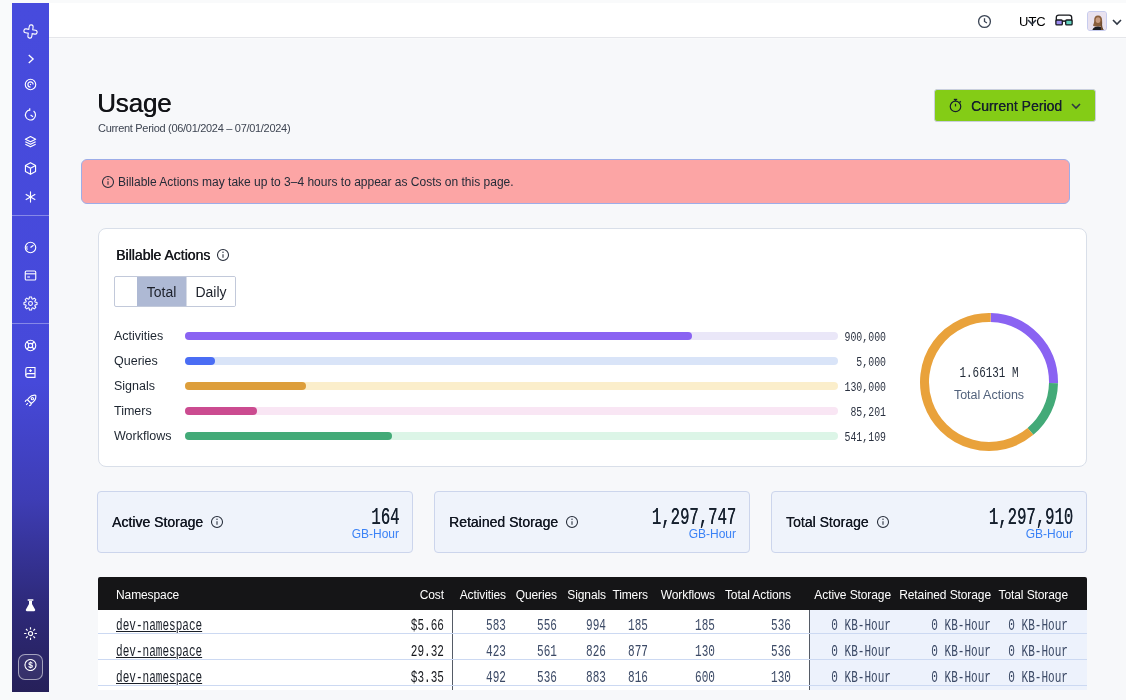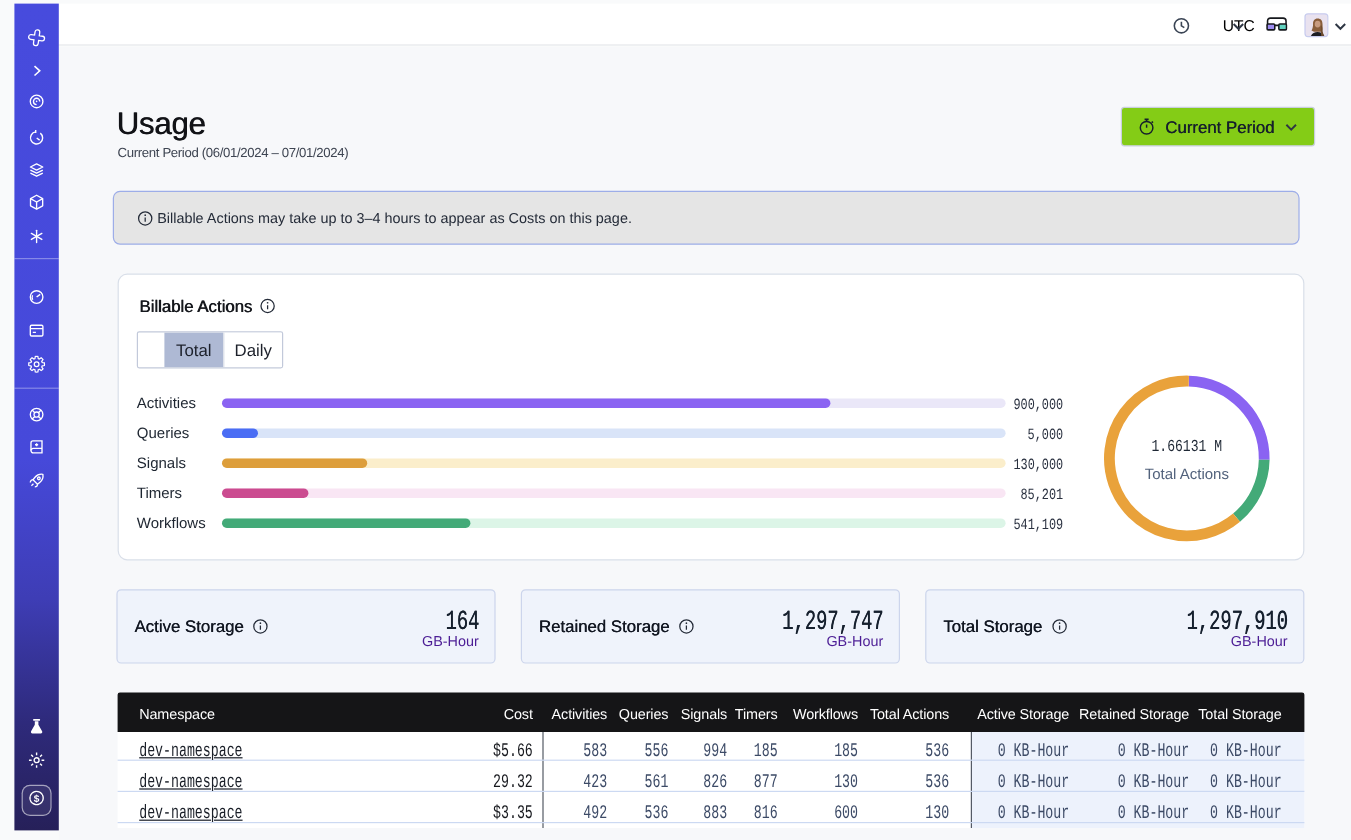--- a/index.html
+++ b/index.html
@@ -20,40 +20,40 @@
 
   
   #h1 { left:97px; top:88px; font-size:26px; color:#121317; font-weight:500; letter-spacing:-0.2px; text-shadow:0.5px 0 0 currentColor; }
   #sub { left:98px; top:122px; font-size:11px; color:#3e4552; letter-spacing:-0.3px; }
 
   
   #pbtn { left:934px; top:89px; width:162px; height:33px; background:#84cc16; border:1px solid #c9cfdd; border-radius:3px;
      display:flex; align-items:center; justify-content:center; gap:8px; font-size:14px; color:#16202c; text-shadow:0.3px 0 0 currentColor;}
 
   
-  #banner { left:94px; top:159px; width:989px; height:45px; background:#e5e5e5; border:1px solid #9dade8; border-radius:6px;
+  #banner { left:81px; top:159px; width:989px; height:45px; background:#fca5a5; border:1px solid #9dade8; border-radius:6px;
      display:flex; align-items:center; padding-left:19px; gap:3px; font-size:12px; color:#242b38; }
 
   
   #bcard { left:98px; top:228px; width:989px; height:239px; background:#fff; border:1px solid #d9dfe9; border-radius:8px; }
   #btitle { left:116px; top:247px; font-size:14px; color:#16181d; font-weight:400; text-shadow:0.45px 0 0 currentColor; display:flex; gap:6px; align-items:center;}
   #tabs { left:114px; top:276px; height:31px; display:flex; border:1px solid #c2c9da; border-radius:2px; overflow:hidden;}
   .tab { width:49px; display:flex; align-items:center; justify-content:center; font-size:14px; color:#1c202a; }
   .tab.on { background:#aeb9d4;margin-left:22px; }
   .tab.off { background:#fff; border-left:1px solid #d6dbe6;text-align:right; }
   .blab { position:absolute; left:114px; font-size:12.5px; color:#1d2530; }
   .btrack { position:absolute; left:185px; width:653px; height:8px; border-radius:4px; }
   .bfill { position:absolute; height:8px; border-radius:4px; }
   .bval { position:absolute; font-size:13px; color:#2a3140; width:100px; text-align:right; transform:scaleX(0.76); transform-origin:100% 50%; }
 
   
   .scard { top:491px; width:316px; height:62px; background:#eff3fb; border:1px solid #ccd5ec; border-radius:4px; }
   .slabel { top:514px; font-size:14px; color:#121722; display:flex; gap:7px; align-items:center; text-shadow:0.3px 0 0 currentColor; }
   .sval { position:absolute; right:14px; top:505px; font-size:23px; font-weight:400; color:#16202e; text-shadow:0.4px 0 0 currentColor; transform:scaleX(0.68); transform-origin:100% 50%; }
-  .sunit { position:absolute; right:14px; top:527px; font-size:12px; color:#4c1d95; }
+  .sunit { position:absolute; right:14px; top:527px; font-size:12px; color:#3b82f6; }
 
   
   #thead { left:98px; top:577px; width:989px; height:33px; background:#151517; border-radius:2px 2px 0 0; }
   .th { position:absolute; top:588px; font-size:12px; color:#fff; font-weight:400; letter-spacing:-0.1px; }
   .storbg { position:absolute; left:809px; width:278px; background:#edf2fc; border-left:1px solid #555b66; }
   .vline { position:absolute; left:452px; width:1px; background:#555b66; }
   .td { position:absolute; font-size:16px; color:#3c4a66; line-height:14px; transform:scaleX(0.69); transform-origin:100% 50%; }
   .td.ns { transform-origin:0% 50%; }
   .tdk { color:#16181d; }
   .ns { color:#1a1f28; text-decoration:underline; }

